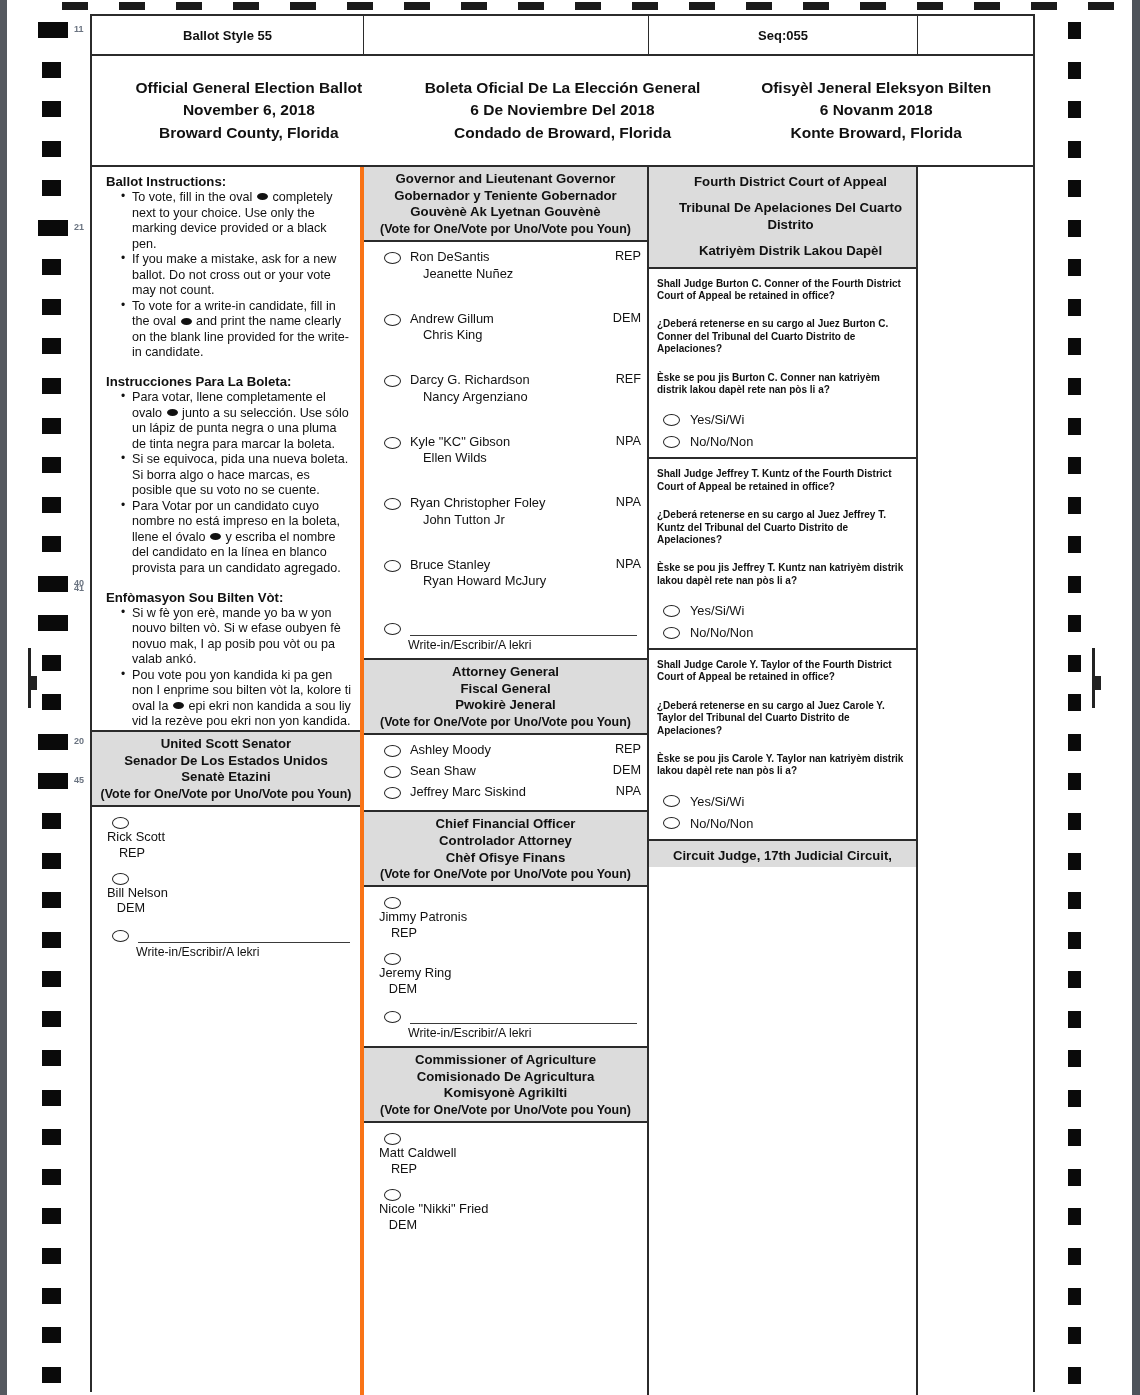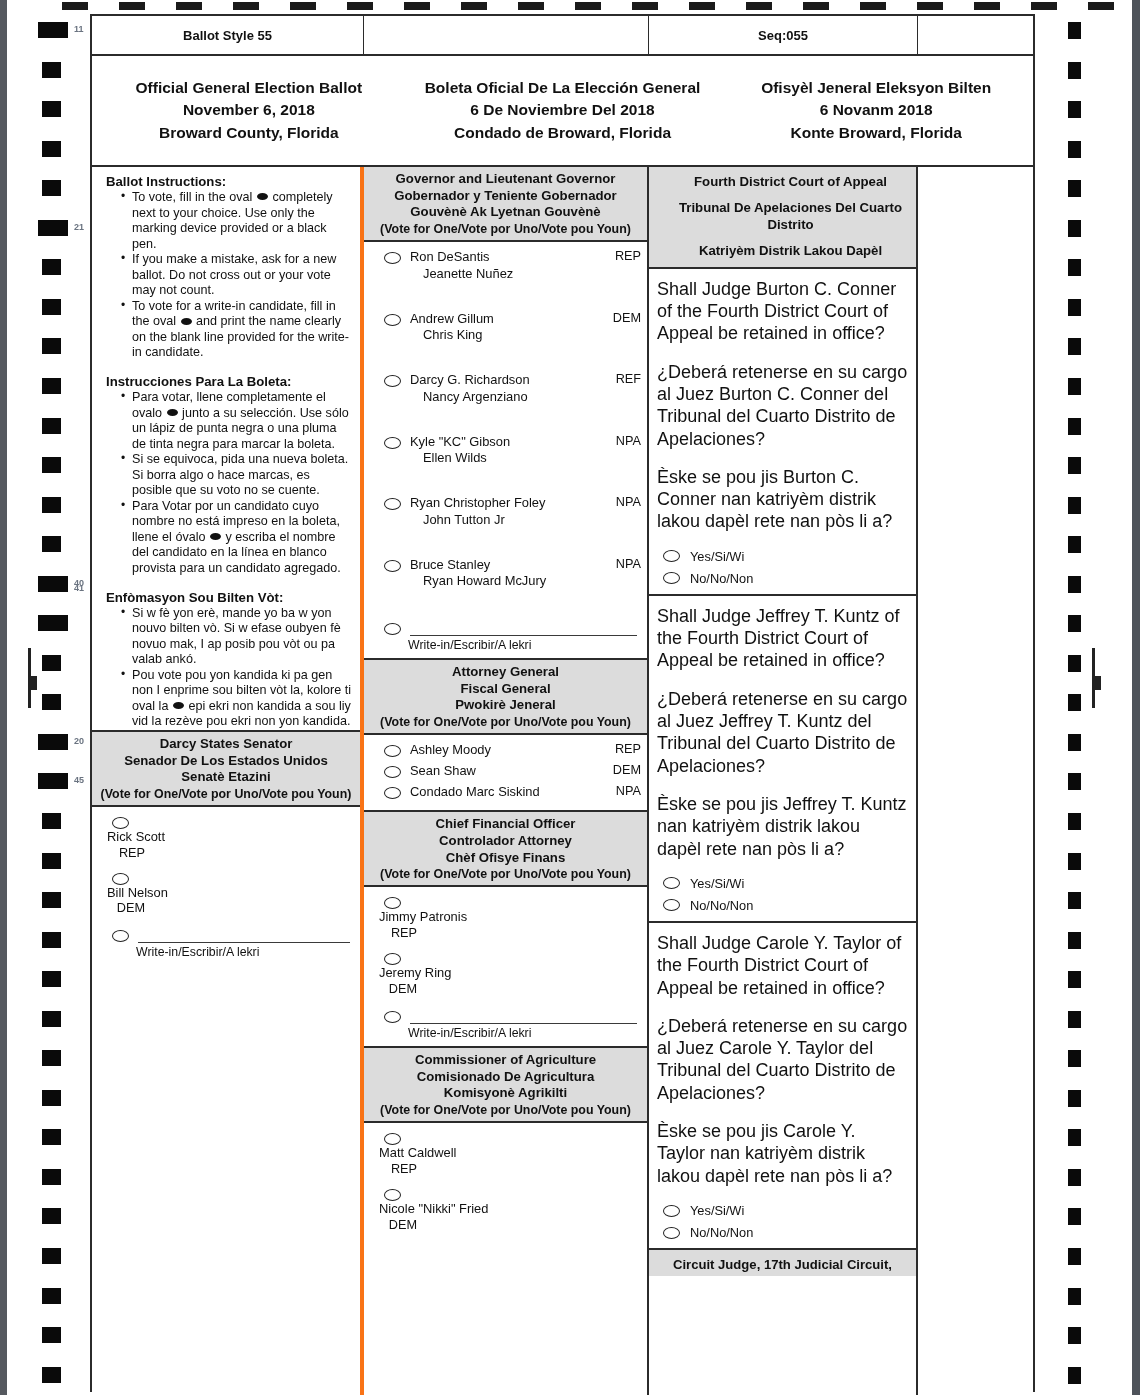--- a/index.html
+++ b/index.html
@@ -96,21 +96,21 @@
   .writein{margin-top:2px;}
   .writein .row{display:flex;align-items:flex-start;}
   .writein .ov{flex:0 0 auto;width:15px;height:10px;border:1.6px solid #222;border-radius:50%;
                margin:5px 9px 0 5px;background:#fff;}
   .writein .line{flex:1;border-bottom:1.4px solid #3a3a3a;height:17px;margin-right:4px;}
   .writein .lbl{font-size:12.3px;padding-left:29px;margin-top:2px;}
 
   
   .qbox{border-top:2px solid #2b2b2b;padding:9px 8px 8px 8px;}
   .qbox.first{border-top:none;}
-  .qtext{font-size:18px;line-height:1.24;margin-bottom:16px;}
+  .qtext{font-size:10px;line-height:1.24;margin-bottom:16px;font-weight:bold;}
   .qtext:last-of-type{margin-bottom:6px;}
   .yn{display:flex;align-items:center;margin:7px 0 0 0;}
   .yn .ov{width:15px;height:10px;border:1.6px solid #222;border-radius:50%;margin:0 10px 0 6px;background:#fff;}
   .yn .t{font-size:12.8px;}
 
   .jhdr{background:#dcdcdc;border-bottom:2px solid #2b2b2b;text-align:center;padding:6px 4px 7px 20px;}
   .jhdr .ln{font-weight:700;font-size:13.2px;line-height:1.3;}
   .jhdr .gap{height:9px;}
 
   .cut-hd{background:#dcdcdc;border-top:2px solid #2b2b2b;padding:7px 4px 4px 4px;text-align:center;}
@@ -272,21 +272,21 @@
             </ul>
           <div class="instr-h sp">Enfòmasyon Sou Bilten Vòt:</div>
           <ul class="instr" id="instrHt">
               <li>Si w fè yon erè, mande yo ba w yon nouvo bilten vò. Si w efase oubyen fè novuo mak, I ap posib pou vòt ou pa valab ankó.</li>
               <li>Pou vote pou yon kandida ki pa gen non I enprime sou bilten vòt la, kolore ti oval la <span class="ovalglyph"></span> epi ekri non kandida a sou liy vid la rezève pou ekri non yon kandida.</li>
             </ul>
         </div>
         <div id="senatorSlot">
             <div class="contest ">
       <div class="contest-hd">
-        <div class="ln">Darcy States Senator</div>
+        <div class="ln">United Scott Senator</div>
         <div class="ln">Senador De Los Estados Unidos</div>
         <div class="ln">Senatè Etazini</div>
         <div class="vfo">(Vote for One/Vote por Uno/Vote pou Youn)</div>
       </div>
       <div class="contest-body">
                 <div class="cand mid">
               <span class="ov"></span>
               <span class="nm">Rick Scott</span>
               <span class="pty">REP</span>
             </div>
@@ -368,21 +368,21 @@
               <span class="nm">Ashley Moody</span>
               <span class="pty">REP</span>
             </div>
               <div class="cand ">
               <span class="ov"></span>
               <span class="nm">Sean Shaw</span>
               <span class="pty">DEM</span>
             </div>
               <div class="cand ">
               <span class="ov"></span>
-              <span class="nm">Condado Marc Siskind</span>
+              <span class="nm">Jeffrey Marc Siskind</span>
               <span class="pty">NPA</span>
             </div>
             </div>
     </div>
           <div class="contest ">
       <div class="contest-hd">
         <div class="ln">Chief Financial Officer</div>
         <div class="ln">Controlador Attorney</div>
         <div class="ln">Chèf Ofisye Finans</div>
         <div class="vfo">(Vote for One/Vote por Uno/Vote pou Youn)</div>

